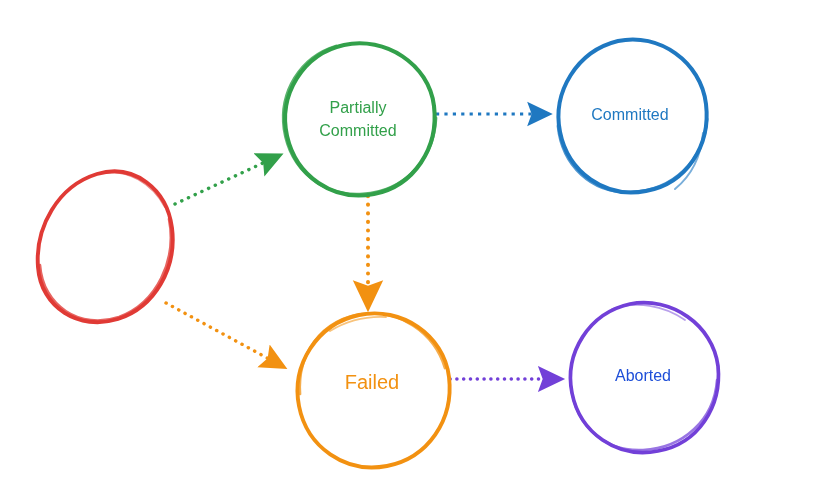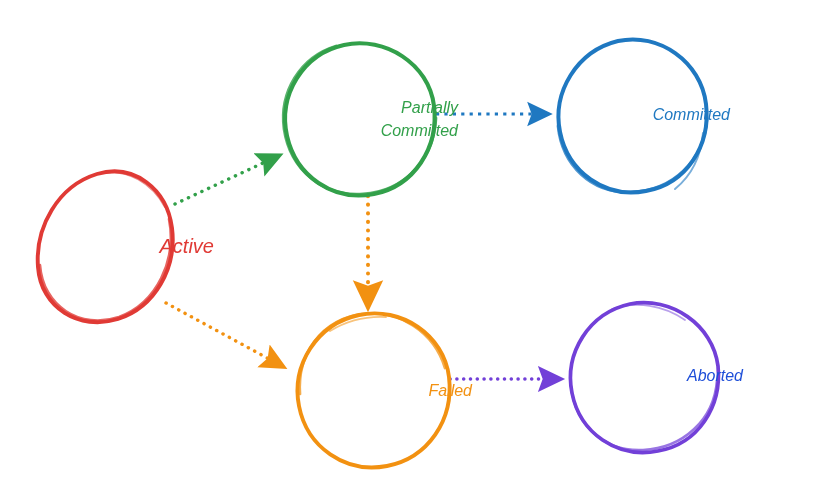--- a/index.html
+++ b/index.html
@@ -19,26 +19,25 @@
   }
   #diagram-svg {
     position: absolute;
     left: 0;
     top: 0;
     width: 826px;
     height: 485px;
   }
   .node-label {
     position: absolute;
-    text-align: right;
+    text-align: center;
     line-height: 23px;
     white-space: pre-line;
     pointer-events: none;
     font-family: "Liberation Sans", sans-serif;
-    font-style: italic;
   }
   .node-label.two-line {
     line-height: 23px;
   }
 </style>
 </head>
 <body>
 
 <div id="canvas">
 
@@ -108,24 +107,23 @@
     </g>
 
     <g>
       <path fill="none" stroke="#7240d8" stroke-width="3.7" stroke-linecap="round" stroke-linejoin="round" d="M 718,366 C 722,407 698,444 658,451 C 617,459 580,433 572,393
                C 564,353 589,313 630,304 C 671,296 713,325 718,366 Z"></path>
       <path fill="none" stroke="#7240d8" stroke-width="2.5" stroke-linecap="round" opacity="0.72" d="M 717,380 C 714,420 683,448 643,450 C 603,452 575,424 571,386"></path>
       <path fill="none" stroke="#7240d8" stroke-width="1.8" stroke-linecap="round" opacity="0.5" d="M 612,309 C 637,301 663,305 685,320"></path>
     </g>
   </svg>
 
-  <div class="node-label" style="left:14px; top:235px; width:200px; font-size:20px; color:#e03a35;">Active</div>
 
   <div class="node-label two-line" style="left:258px; top:96px; width:200px; font-size:16px; color:#32a04a;">Partially
 Committed</div>
 
   <div class="node-label" style="left:530px; top:103px; width:200px; font-size:16px; color:#1f78c1;">Committed</div>
 
-  <div class="node-label" style="left:272px; top:379px; width:200px; font-size:16px; color:#f29111;">Failed</div>
+  <div class="node-label" style="left:272px; top:371px; width:200px; font-size:20px; color:#f29111;">Failed</div>
 
   <div class="node-label" style="left:543px; top:364px; width:200px; font-size:16px; color:#1d4ed8;">Aborted</div>
 
 </div>
 
 </body></html>

